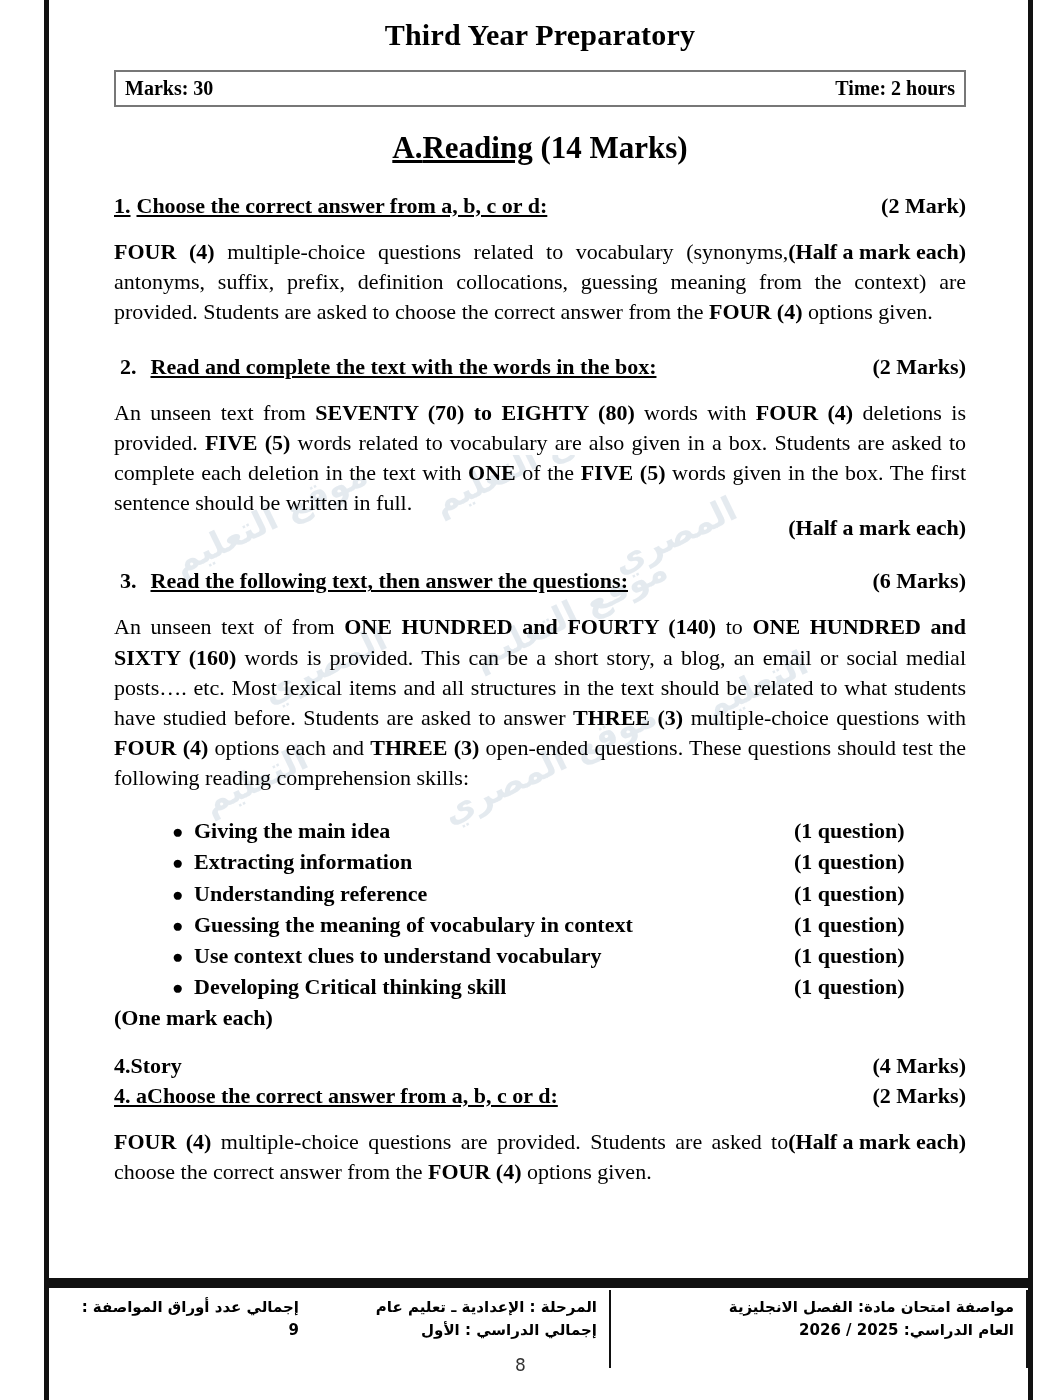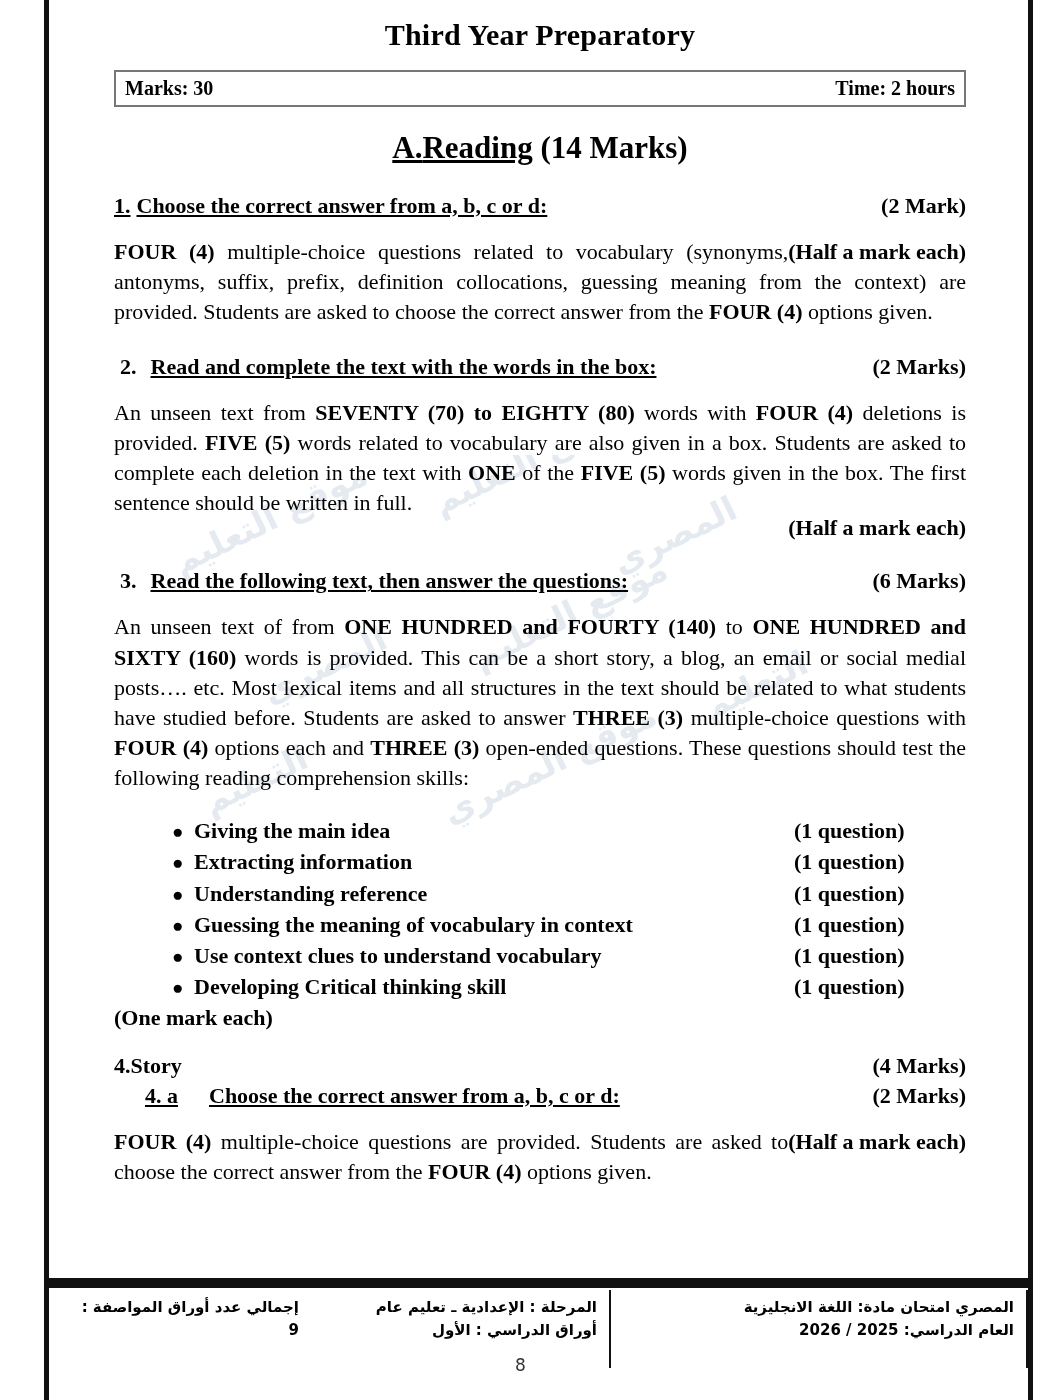--- a/index.html
+++ b/index.html
@@ -164,21 +164,21 @@
   }
 
   .storyline {
     display: flex;
     align-items: baseline;
     font-size: 22px;
     font-weight: bold;
     margin-top: 22px;
   }
   .storyline.tight { margin-top: 4px; }
-  .storyline .sl-label.u { text-decoration: underline; margin-left: 31px; }
+  .storyline .sl-label.u { text-decoration: underline; }
   .storyline .sl-marks { margin-left: auto; }
 
   
   #footer-rule {
     position: absolute;
     left: 44px;
     top: 1278px;
     width: 989px;
     height: 8px;
     background: #111;
@@ -331,26 +331,26 @@
     </div>
 
     <p class="para"><span class="rightnote">(Half a mark each)</span><span><b>FOUR (4)</b> multiple-choice questions are provided. Students are asked to choose the correct answer from the <b>FOUR (4)</b> options given.</span></p>
 
   </div>
 
   <div id="footer-rule"></div>
 
   <div id="footer">
     <div class="fcol fcol-3">
-      <span class="ftitle fline">المصري امتحان مادة: اللغة الانجليزية</span>
+      <span class="ftitle fline">مواصفة امتحان مادة: الفصل الانجليزية</span>
       <span class="ftitle fline">العام الدراسي: 2025 / 2026</span>
     </div>
     <div class="fcol fcol-2">
       <span class="fline">المرحلة :    الإعدادية  ـ تعليم عام</span>
-      <span class="fline">أوراق الدراسي : الأول</span>
+      <span class="fline">إجمالي الدراسي : الأول</span>
     </div>
     <div class="fcol fcol-1">
       <span class="fline">إجمالي عدد أوراق المواصفة :</span>
       <span class="fnum">9</span>
     </div>
   </div>
 
   <div id="page-number">8</div>
 
 </div>

